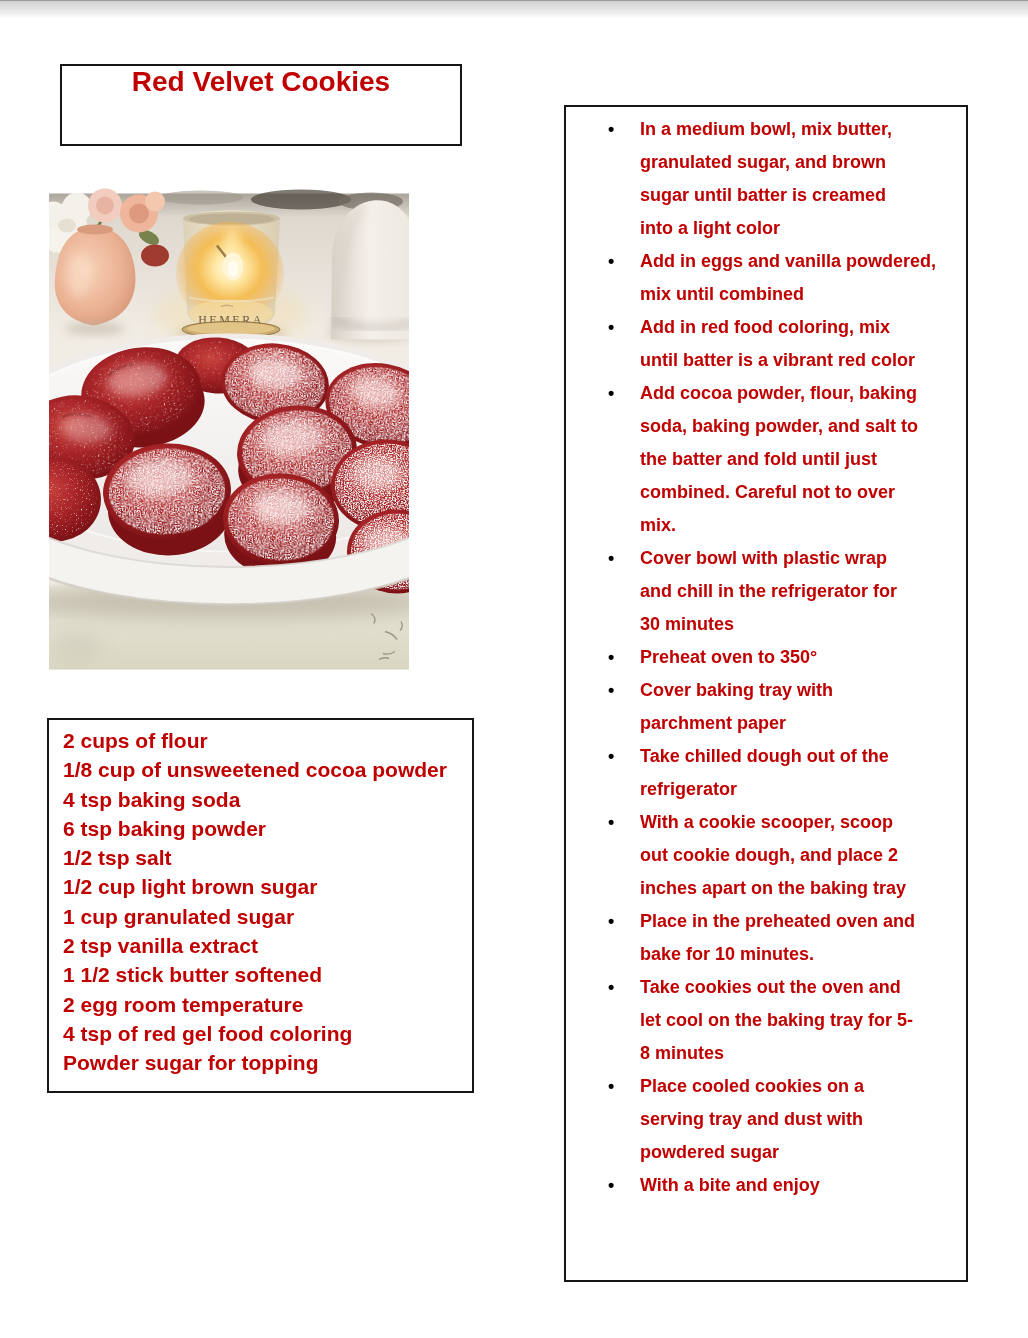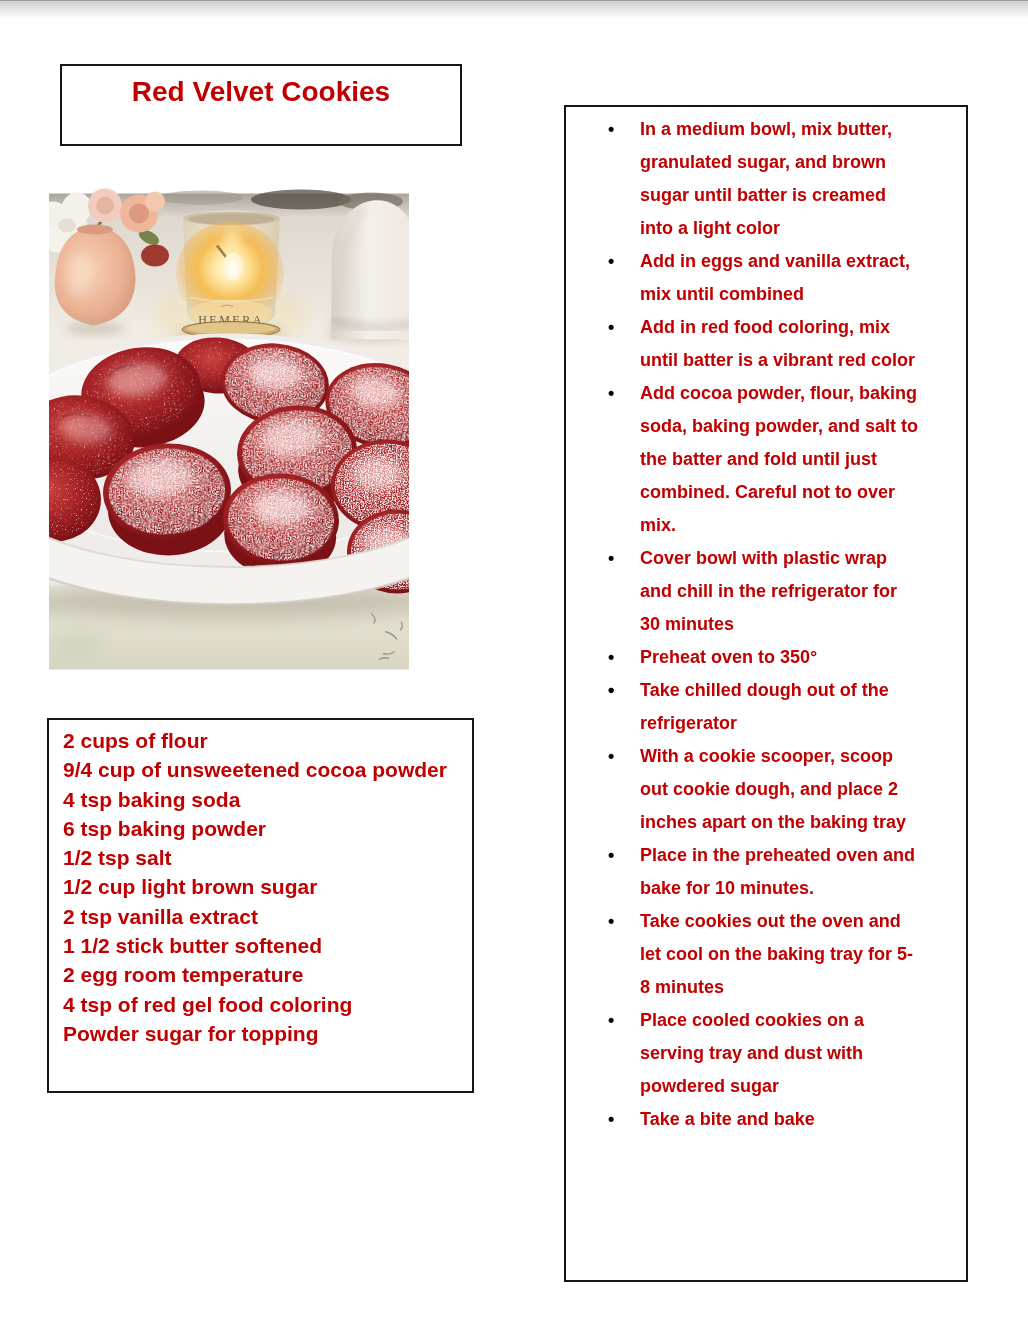--- a/index.html
+++ b/index.html
@@ -10,21 +10,21 @@
   .page-top-shade {
     position:absolute; left:0; top:0; width:100%; height:18px;
     border-top:1px solid #9a9a9a;
     background:linear-gradient(#cfcfcf, rgba(255,255,255,0));
   }
   .title-box {
     position:absolute; left:60px; top:64px; width:402px; height:82px;
     border:2px solid #161616; box-sizing:border-box; text-align:center;
   }
   .title {
-    margin-top:10px; font-size:28px; font-weight:bold; color:var(--red);
+    font-size:28px; font-weight:bold; color:var(--red);
     letter-spacing:0px;
   }
   .photo {
     position:absolute; left:49px; top:182px; width:360px; height:499px;
   }
   .photo svg { display:block; width:100%; height:100%; }
   .ingredients-box {
     position:absolute; left:47px; top:718px; width:427px; height:375px;
     border:2px solid #161616; box-sizing:border-box;
     padding:6px 12px 0 14px;
@@ -272,30 +272,31 @@
         <path d="M-30,372 C70,424 290,424 390,372" stroke="#cfcac2" stroke-width="2.5" fill="none" opacity="0.8"></path>
       </g>
     </svg>
   </div>
 
   <div class="ingredients-box">
     <ul>
 
         <li class="ing"><span>2 cups of flour</span></li>
 
-        <li class="ing"><span>9/4 cup of unsweetened cocoa powder</span></li>
+        <li class="ing"><span>1/8 cup of unsweetened cocoa powder</span></li>
 
         <li class="ing"><span>4 tsp baking soda</span></li>
 
         <li class="ing"><span>6 tsp baking powder</span></li>
 
         <li class="ing"><span>1/2 tsp salt</span></li>
 
         <li class="ing"><span>1/2 cup light brown sugar</span></li>
 
+        <li class="ing"><span>1 cup granulated sugar</span></li>
 
         <li class="ing"><span>2 tsp vanilla extract</span></li>
 
         <li class="ing"><span>1 1/2 stick butter softened</span></li>
 
         <li class="ing"><span>2 egg room temperature</span></li>
 
         <li class="ing"><span>4 tsp of red gel food coloring</span></li>
 
         <li class="ing"><span>Powder sugar for topping</span></li>
@@ -308,21 +309,21 @@
         <li class="ins">
           <span class="bullet">•</span>
           <span class="ins-text">In a medium bowl, mix butter,
 granulated sugar, and brown
 sugar until batter is creamed
 into a light color</span>
         </li>
 
         <li class="ins">
           <span class="bullet">•</span>
-          <span class="ins-text">Add in eggs and vanilla extract,
+          <span class="ins-text">Add in eggs and vanilla powdered,
 mix until combined</span>
         </li>
 
         <li class="ins">
           <span class="bullet">•</span>
           <span class="ins-text">Add in red food coloring, mix
 until batter is a vibrant red color</span>
         </li>
 
         <li class="ins">
@@ -341,20 +342,22 @@
 30 minutes</span>
         </li>
 
         <li class="ins">
           <span class="bullet">•</span>
           <span class="ins-text">Preheat oven to 350°</span>
         </li>
 
         <li class="ins">
           <span class="bullet">•</span>
+          <span class="ins-text">Cover baking tray with
+parchment paper</span>
         </li>
 
         <li class="ins">
           <span class="bullet">•</span>
           <span class="ins-text">Take chilled dough out of the
 refrigerator</span>
         </li>
 
         <li class="ins">
           <span class="bullet">•</span>
@@ -378,17 +381,17 @@
 
         <li class="ins">
           <span class="bullet">•</span>
           <span class="ins-text">Place cooled cookies on a
 serving tray and dust with
 powdered sugar</span>
         </li>
 
         <li class="ins">
           <span class="bullet">•</span>
-          <span class="ins-text">Take a bite and bake</span>
+          <span class="ins-text">With a bite and enjoy</span>
         </li>
       </ul>
   </div>
 </div>
 
 </body></html>

